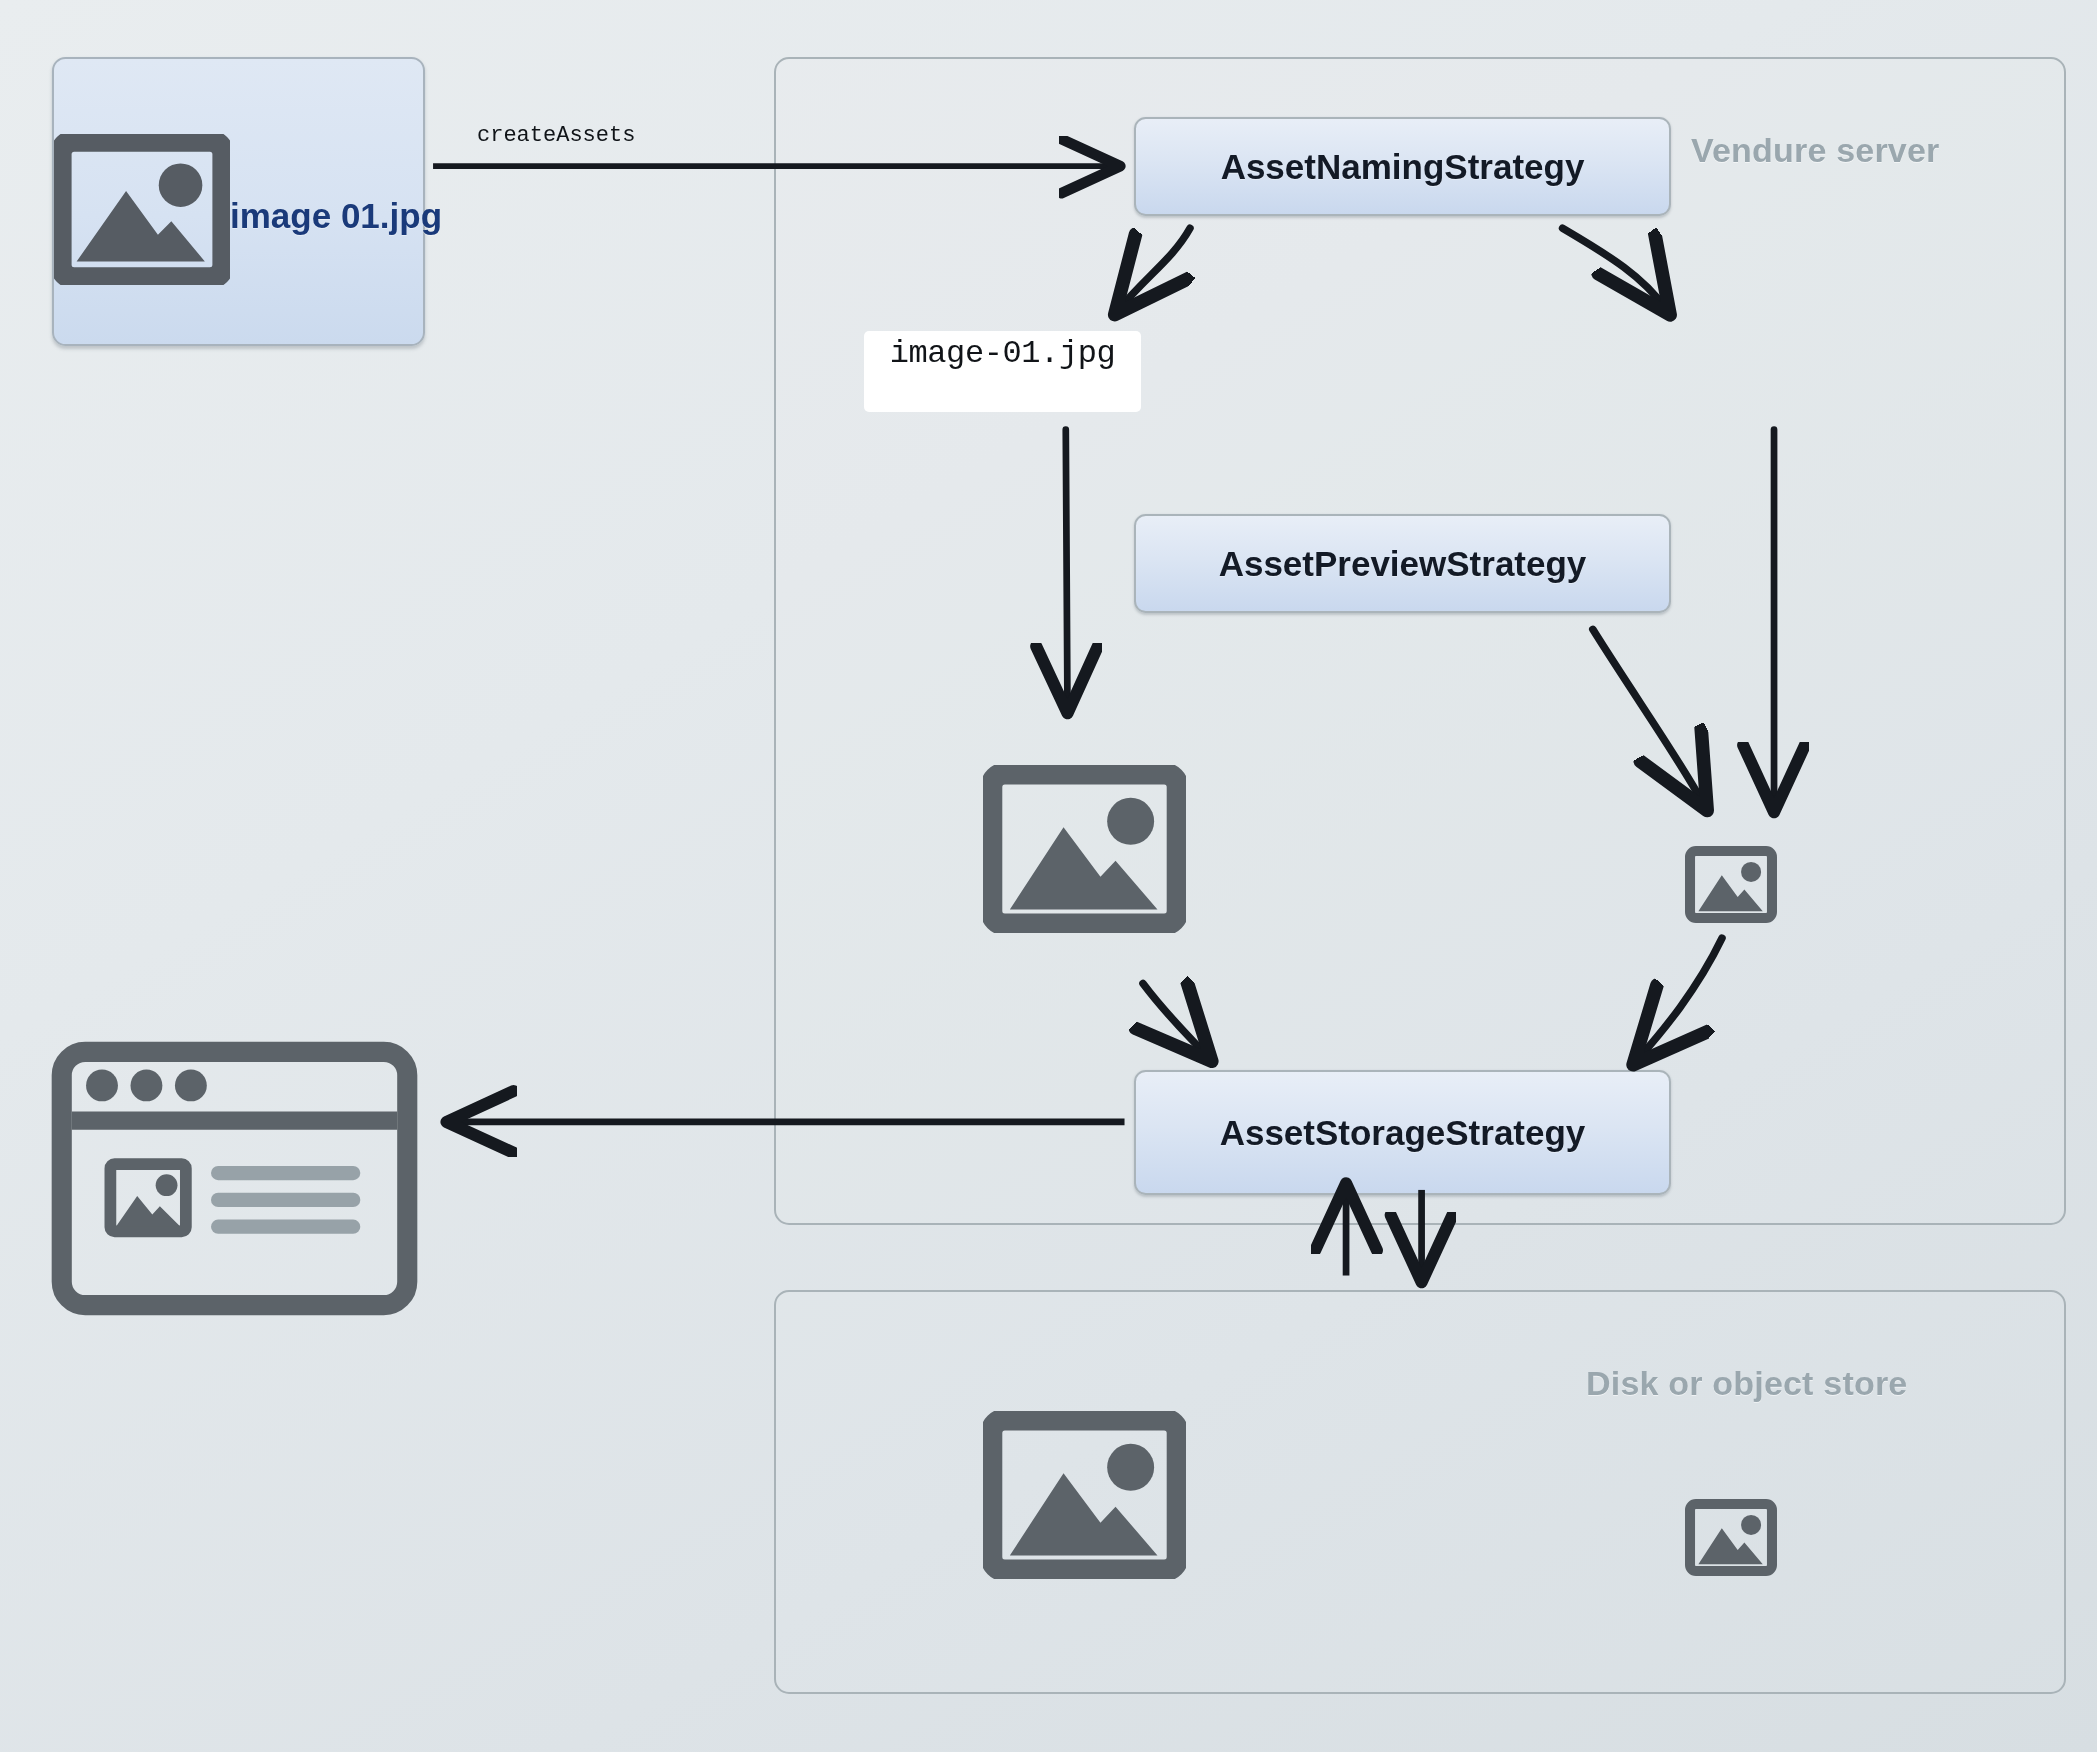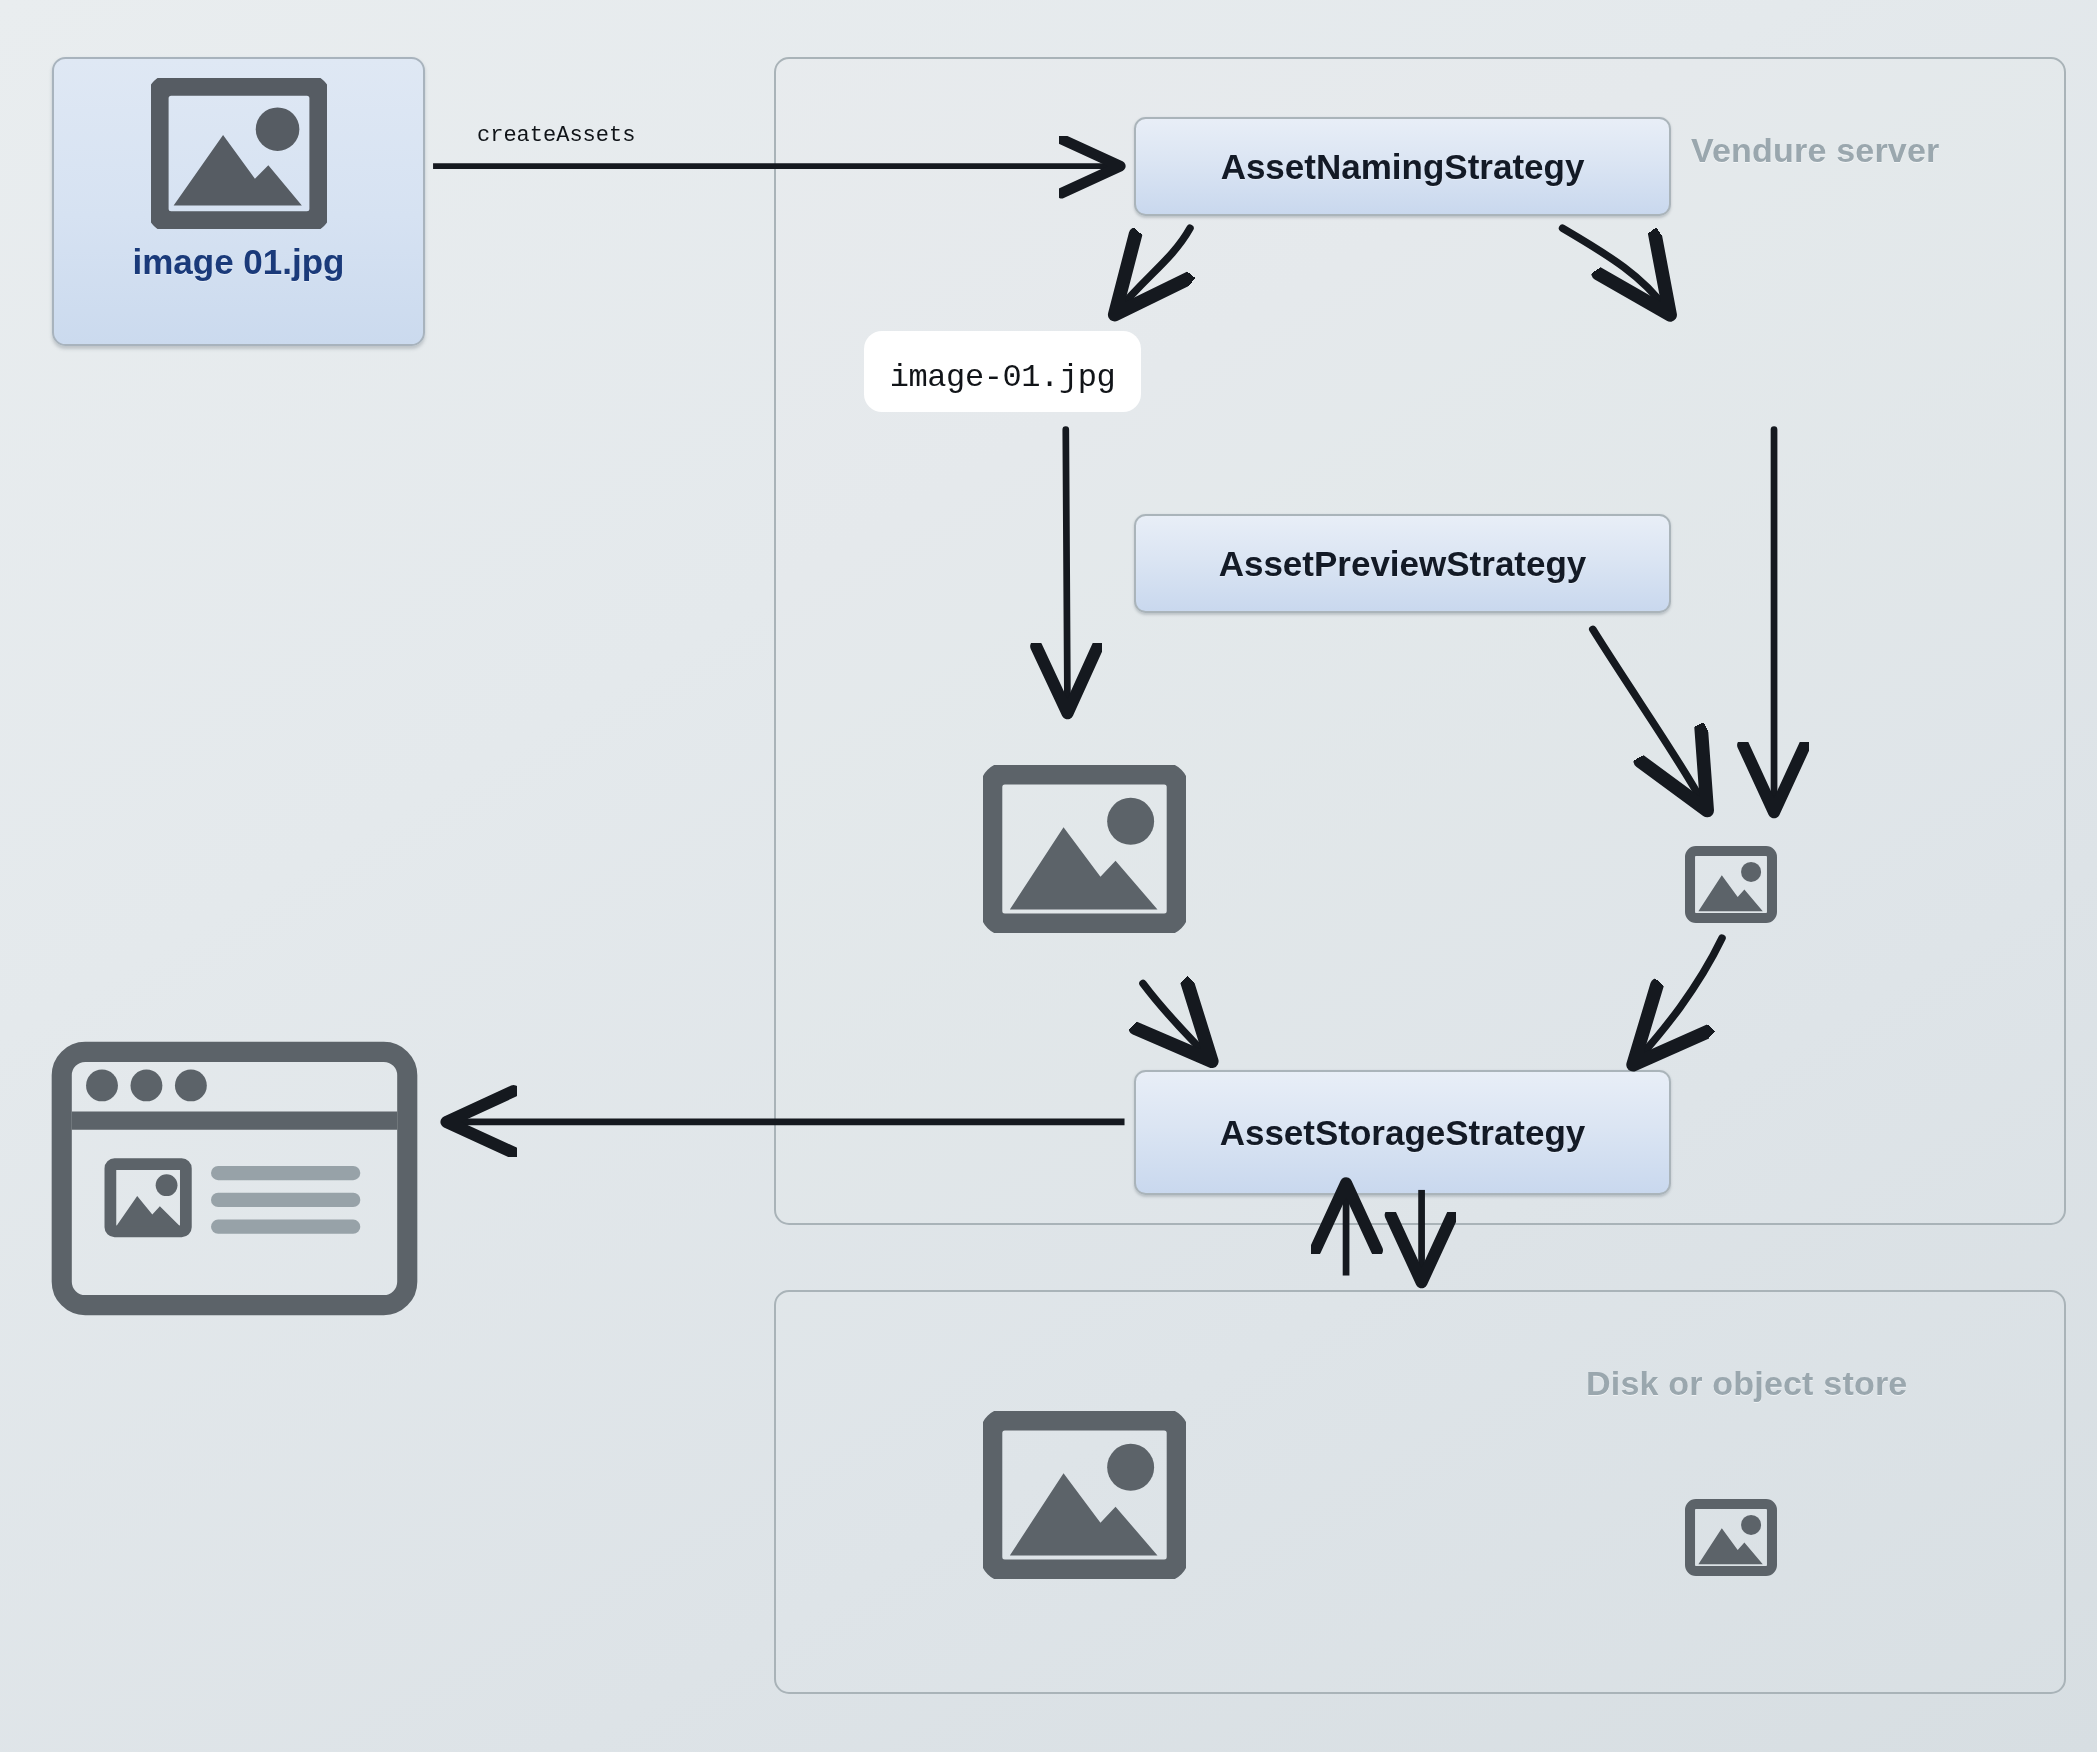--- a/index.html
+++ b/index.html
@@ -65,45 +65,45 @@
 
   
   .asset-card {
     position: absolute;
     box-sizing: border-box;
     border: 2.5px solid #a8b3bd;
     border-radius: 13.4px;
     background: linear-gradient(180deg, #dfe8f4 0%, #d6e2f2 55%, #cbdaee 100%);
     box-shadow: 0 2.5px 3.4px rgba(95,105,115,0.30);
     display: flex;
-    flex-direction: column;
+    flex-direction: row;
     align-items: center;
     justify-content: flex-start;
     padding-top: 18.5px;
   }
   .asset-card-label {
     font-family: "Liberation Sans", sans-serif;
     font-weight: bold;
     font-size: 35px;
     color: #1a3a7a;
     margin-top: 10px;
     white-space: nowrap;
     text-shadow: 0 0.8px 0 rgba(255,255,255,0.4);
   }
 
   
   .filename-chip {
     position: absolute;
     box-sizing: border-box;
     background: #ffffff;
-    border-radius: 18px;
+    border-radius: 5px;
     display: flex;
-    align-items: flex-end;
+    align-items: flex-start;
     justify-content: center;
-    padding: 16px 22px;
+    padding: 4px 22px;
   }
   .filename-chip span {
     font-family: "Liberation Mono", monospace;
     font-size: 32px;
     color: #111418;
     white-space: nowrap;
     letter-spacing: -0.4px;
   }
 
   

